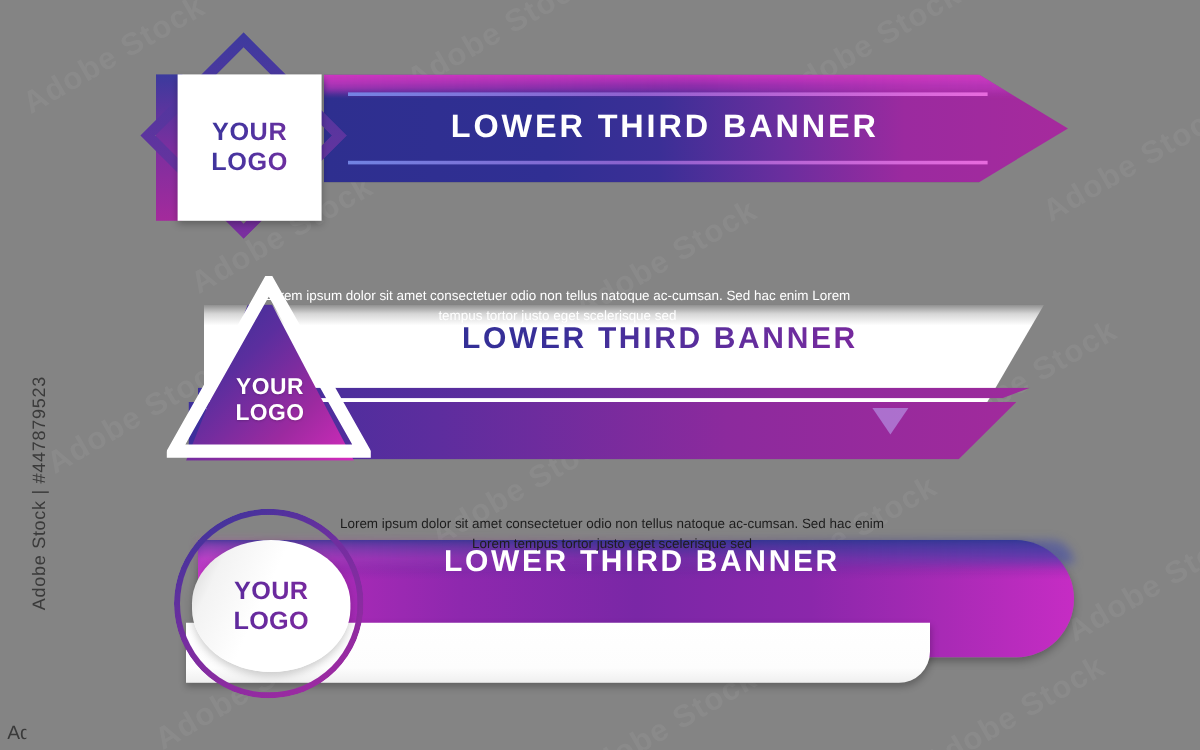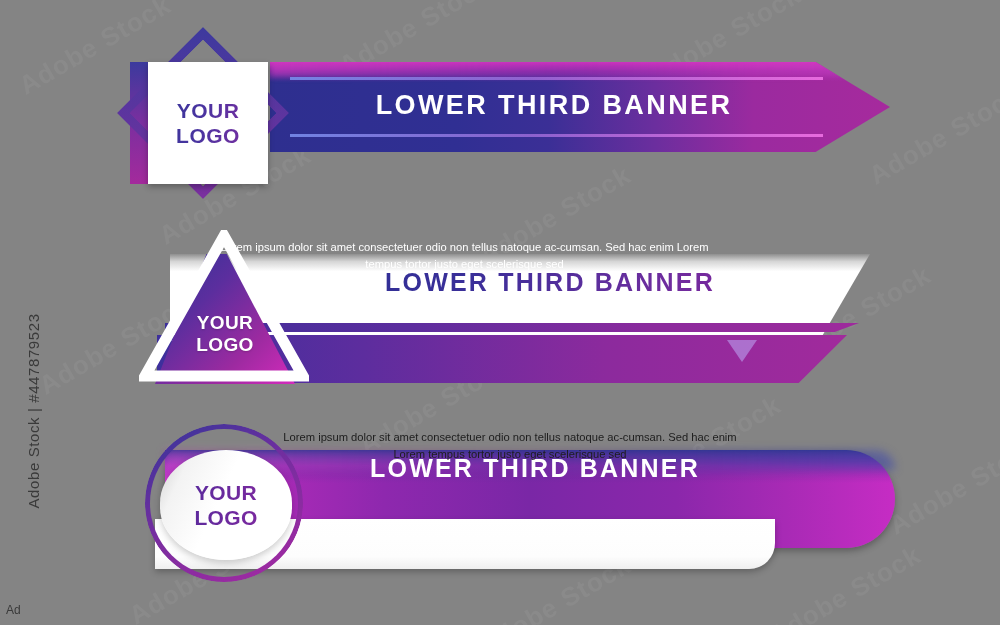--- a/index.html
+++ b/index.html
@@ -54,21 +54,21 @@
     font-size: 15px;
     font-weight: 400;
     letter-spacing: 0.6px;
     white-space: nowrap;
   }
   .corner-id {
     position: absolute;
     left: 6px;
     bottom: 2px;
     color: #3a3a3a;
-    font-size: 12px;
+    font-size: 16px;
     white-space: nowrap;
     overflow: hidden;
     width: 16px;
     height: 20px;
   }
 
   
   .banner {
     position: absolute;
   }

